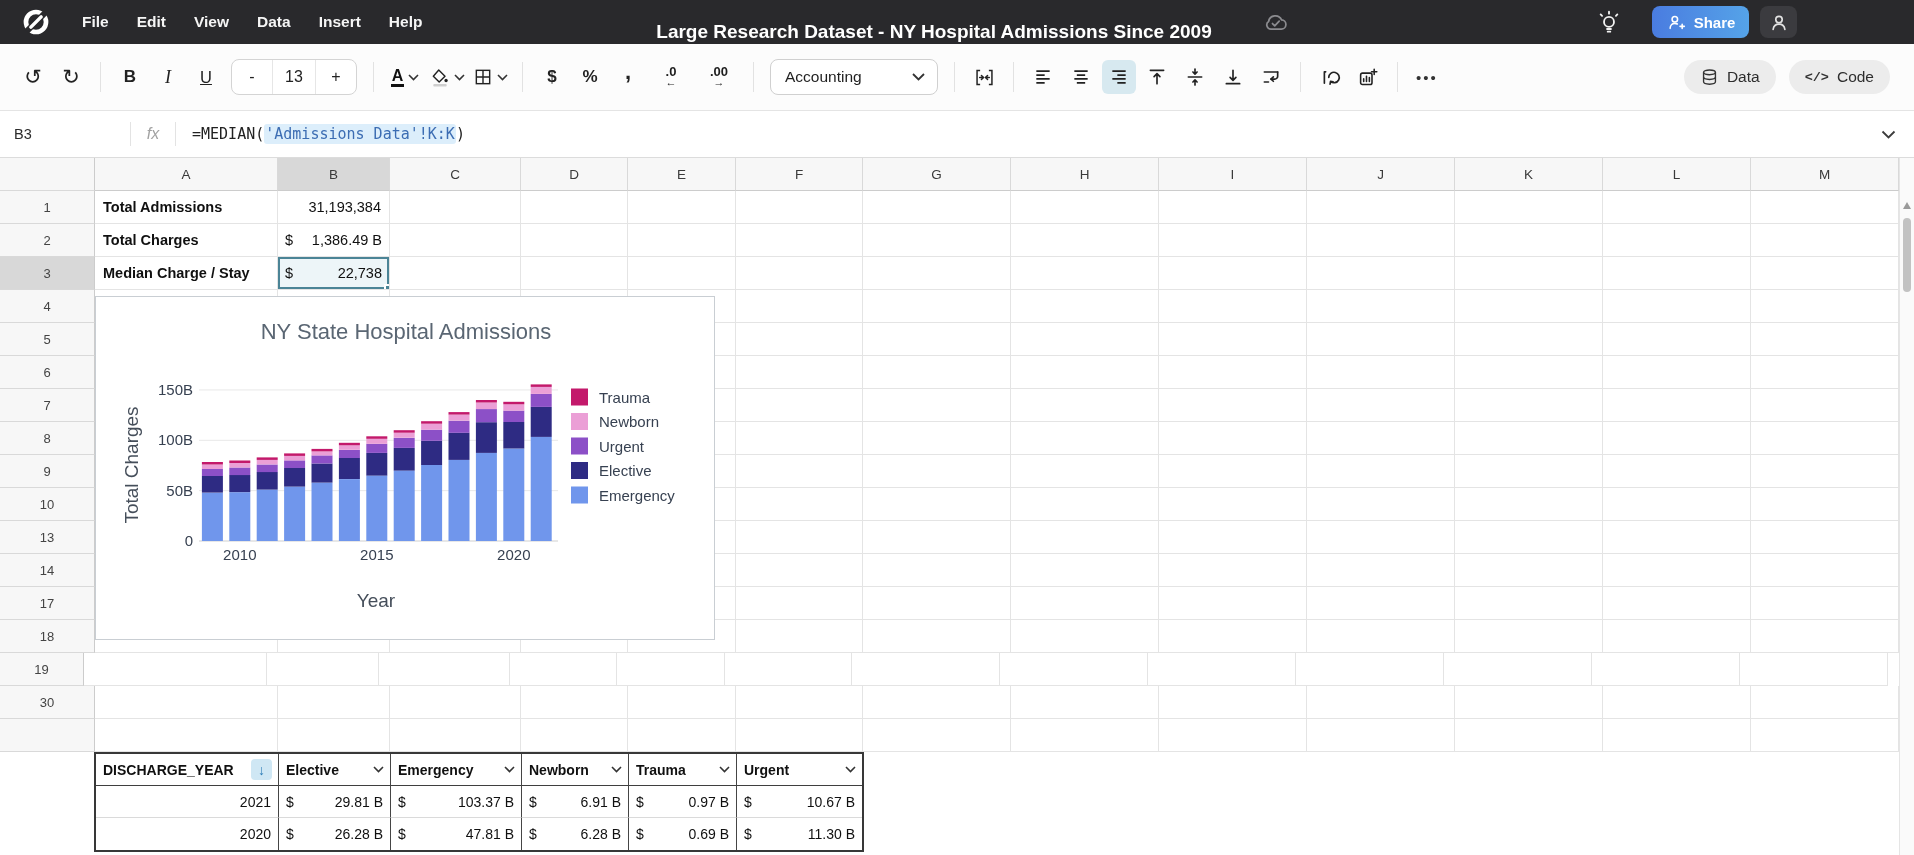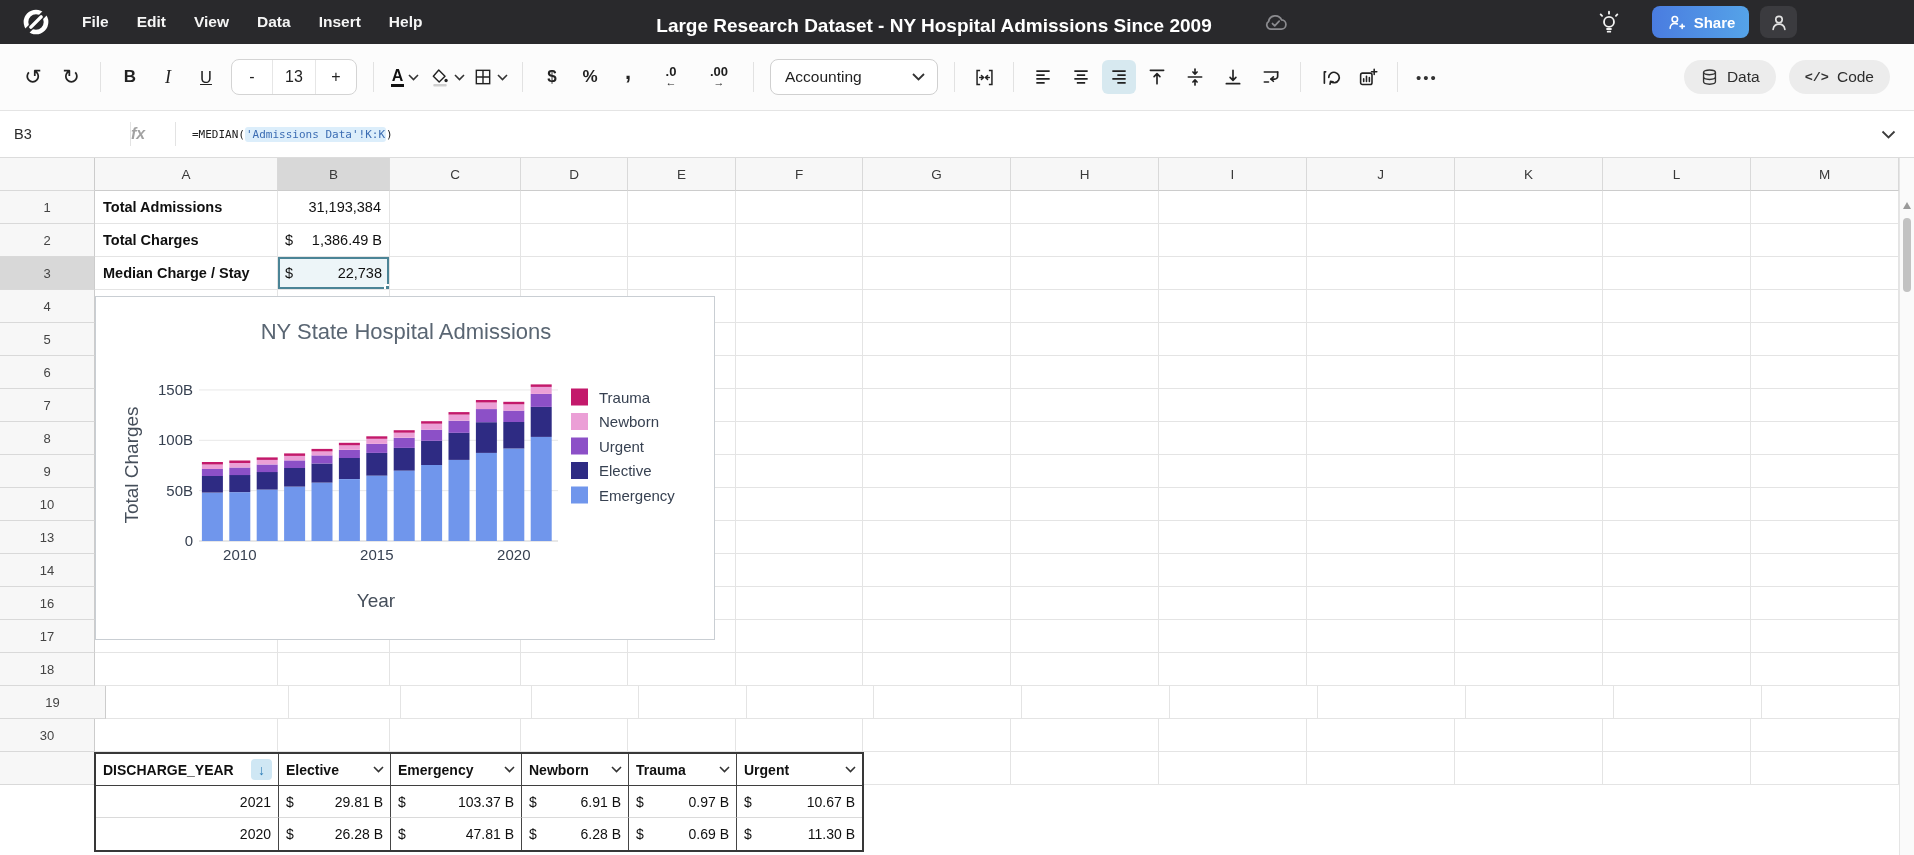--- a/index.html
+++ b/index.html
@@ -7,21 +7,21 @@
     font-family:"Liberation Sans", sans-serif; }
   #app { position:relative; width:1914px; height:855px; background:#fff; }
 
   
   .topbar { position:absolute; left:0; top:0; width:1914px; height:44px;
     background:#29292c; display:flex; align-items:center; }
   .logo { margin-left:22px; width:28px; height:28px; flex:0 0 auto; }
   .menus { display:flex; margin-left:18px; }
   .menu-item { color:#f5f5f5; font-size:15.5px; font-weight:700; padding:0 14px;
     line-height:44px; cursor:default; }
-  .doc-title { position:absolute; left:934px; top:4px; transform:translateX(-50%);
+  .doc-title { position:absolute; left:934px; top:10px; transform:translateX(-50%);
     color:#ffffff; font-size:19px; font-weight:700; line-height:44px; white-space:nowrap; }
   .cloud-wrap { position:absolute; left:1262px; top:9px; }
   .bulb-wrap { position:absolute; left:1594px; top:8px; width:30px; height:30px;
     display:flex; align-items:center; justify-content:center; }
   .share-btn { position:absolute; left:1652px; top:6px; width:97px; height:32px;
     border-radius:8px; background:linear-gradient(90deg,#4a7ce0,#55a3e8);
     display:flex; align-items:center; justify-content:center; gap:7px;
     color:#fff; font-size:15px; font-weight:700; }
   .avatar-btn { position:absolute; left:1760px; top:6px; width:37px; height:32px;
     border-radius:8px; background:#3b3b3f; display:flex; align-items:center; justify-content:center; }
@@ -56,24 +56,24 @@
   .pill { height:34px; border-radius:17px; background:#ececec; display:flex;
     align-items:center; gap:8px; padding:0 16px; margin-left:13px;
     font-size:15.5px; color:#2e2e2e; }
   .code-glyph { font-family:"Liberation Mono",monospace; font-size:13.5px; font-weight:700; color:#333; }
 
   
   .fbar { position:absolute; left:0; top:111px; width:1914px; height:47px; background:#fff;
     border-bottom:1px solid #dcdcdc; display:flex; align-items:center; }
   .cellref { width:130px; padding-left:14px; font-size:14.5px; color:#2b2b2b; }
   .fdiv { width:1px; height:24px; background:#e3e3e3; }
-  .fx { width:44px; text-align:left; font-style:italic; font-size:16px; color:#a2a2a2;
-    font-weight:700; }
+  .fx { width:44px; text-align:center; font-style:italic; font-size:16px; color:#a2a2a2;
+    font-weight:400; }
   .formula { flex:1; padding-left:16px; font-family:"DejaVu Sans Mono","Liberation Mono",monospace;
-    font-size:11px; color:#212121; white-space:nowrap; }
+    font-size:15px; color:#212121; white-space:nowrap; }
   .formula .ref { color:#3c6db3; background:#dceefb; border-radius:3px; padding:1px 1px; }
   .fchev { margin-right:18px; }
 
   
   #grid { position:absolute; left:0; top:158px; width:1899px; height:697px; overflow:hidden;
     background:#fff; }
   .grid-row { display:flex; height:33px; }
   .grid-row.hdr { height:33px; }
   .gcell { flex:0 0 auto; border-right:1px solid #e4e4e4; border-bottom:1px solid #e4e4e4;
     font-size:14.5px; color:#101010; display:flex; align-items:center; overflow:hidden; }
@@ -542,36 +542,20 @@
         <div class="gcell" style="width: 127px;"></div>
         <div class="gcell" style="width: 148px;"></div>
         <div class="gcell" style="width: 148px;"></div>
         <div class="gcell" style="width: 148px;"></div>
         <div class="gcell" style="width: 148px;"></div>
         <div class="gcell" style="width: 148px;"></div>
         <div class="gcell" style="width: 148px;"></div>
         <div class="gcell" style="width: 148px;"></div>
       </div>
       <div class="grid-row">
-        <div class="gcell gutter" style="width: 95px;">16</div>
-        <div class="gcell" style="width: 183px;"></div>
-        <div class="gcell" style="width: 112px;"></div>
-        <div class="gcell" style="width: 131px;"></div>
-        <div class="gcell" style="width: 107px;"></div>
-        <div class="gcell" style="width: 108px;"></div>
-        <div class="gcell" style="width: 127px;"></div>
-        <div class="gcell" style="width: 148px;"></div>
-        <div class="gcell" style="width: 148px;"></div>
-        <div class="gcell" style="width: 148px;"></div>
-        <div class="gcell" style="width: 148px;"></div>
-        <div class="gcell" style="width: 148px;"></div>
-        <div class="gcell" style="width: 148px;"></div>
-        <div class="gcell" style="width: 148px;"></div>
-      </div>
-      <div class="grid-row">
         <div class="gcell gutter" style="width: 95px;">17</div>
         <div class="gcell" style="width: 183px;"></div>
         <div class="gcell" style="width: 112px;"></div>
         <div class="gcell" style="width: 131px;"></div>
         <div class="gcell" style="width: 107px;"></div>
         <div class="gcell" style="width: 108px;"></div>
         <div class="gcell" style="width: 127px;"></div>
         <div class="gcell" style="width: 148px;"></div>
         <div class="gcell" style="width: 148px;"></div>
         <div class="gcell" style="width: 148px;"></div>
@@ -590,21 +574,21 @@
         <div class="gcell" style="width: 127px;"></div>
         <div class="gcell" style="width: 148px;"></div>
         <div class="gcell" style="width: 148px;"></div>
         <div class="gcell" style="width: 148px;"></div>
         <div class="gcell" style="width: 148px;"></div>
         <div class="gcell" style="width: 148px;"></div>
         <div class="gcell" style="width: 148px;"></div>
         <div class="gcell" style="width: 148px;"></div>
       </div>
       <div class="grid-row">
-        <div class="gcell gutter" style="width: 106px;">19</div>
+        <div class="gcell gutter" style="width: 84px;">19</div>
         <div class="gcell" style="width: 183px;"></div>
         <div class="gcell" style="width: 112px;"></div>
         <div class="gcell" style="width: 131px;"></div>
         <div class="gcell" style="width: 107px;"></div>
         <div class="gcell" style="width: 108px;"></div>
         <div class="gcell" style="width: 127px;"></div>
         <div class="gcell" style="width: 148px;"></div>
         <div class="gcell" style="width: 148px;"></div>
         <div class="gcell" style="width: 148px;"></div>
         <div class="gcell" style="width: 148px;"></div>

